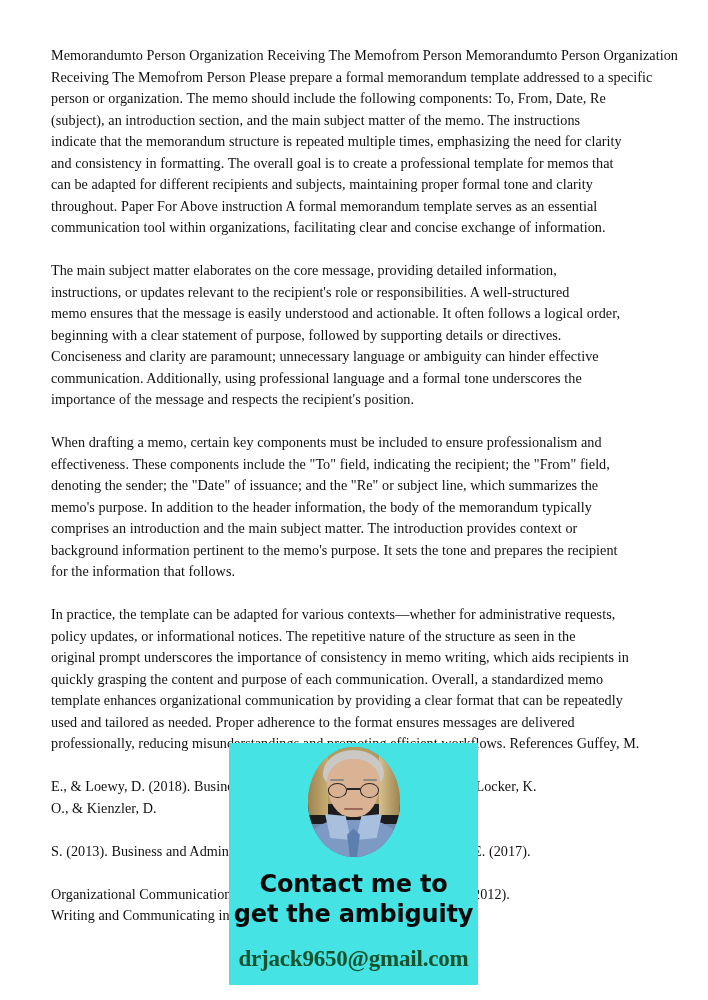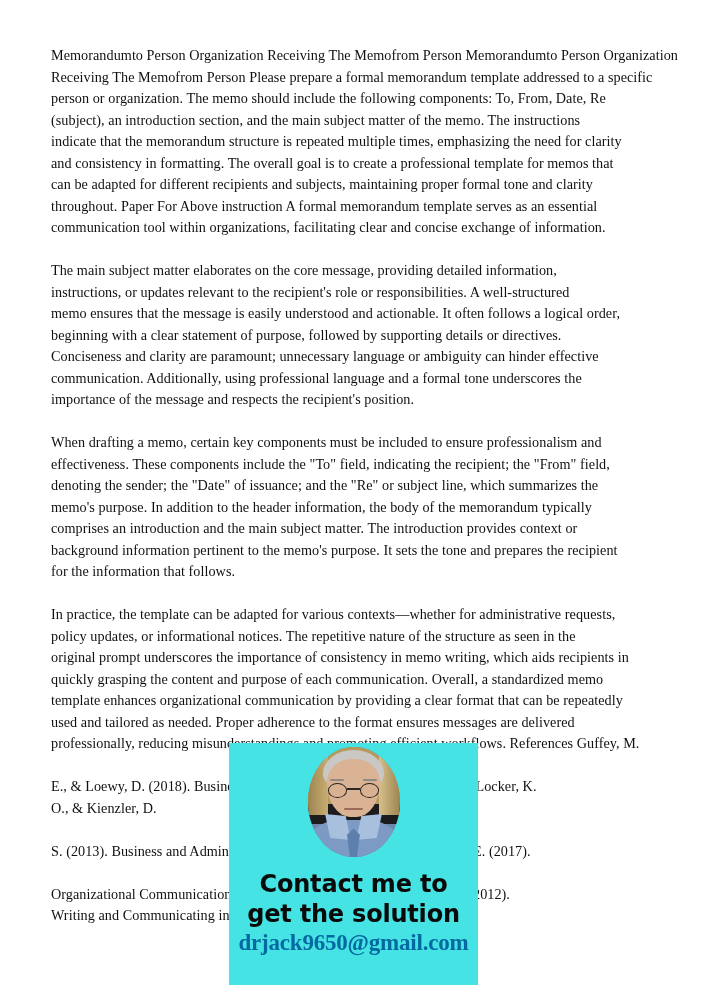--- a/index.html
+++ b/index.html
@@ -148,23 +148,23 @@
     color: #0a0a0a;
     text-align: center;
     margin-top: 12px;
     letter-spacing: -0.2px;
   }
   .overlay-email {
     font-family: "Liberation Serif", "DejaVu Serif", serif;
     font-weight: bold;
     font-size: 23px;
     line-height: 28px;
-    color: #0369a1;
+    color: #14532d;
     text-align: center;
-    margin-top: 0;
+    margin-top: 16px;
     letter-spacing: -0.2px;
   }
 </style>
 </head>
 <body>
 
 <div id="page">
 
   <div class="doc-body">
     <p class="para">Memorandumto Person Organization Receiving The Memofrom Person Memorandumto Person Organization
@@ -219,20 +219,20 @@
       <div class="ph-bridge"></div>
       <div class="ph-mouth"></div>
       <div class="ph-shirt"></div>
       <div class="ph-collarL"></div>
       <div class="ph-collarR"></div>
       <div class="ph-tie"></div>
     </div>
 
     <div class="overlay-headline">
       <div>Contact me to</div>
-      <div>get the solution</div>
+      <div>get the ambiguity</div>
     </div>
 
     <div class="overlay-email">drjack9650@gmail.com</div>
 
   </div>
 
 </div>
 
 </body></html>

